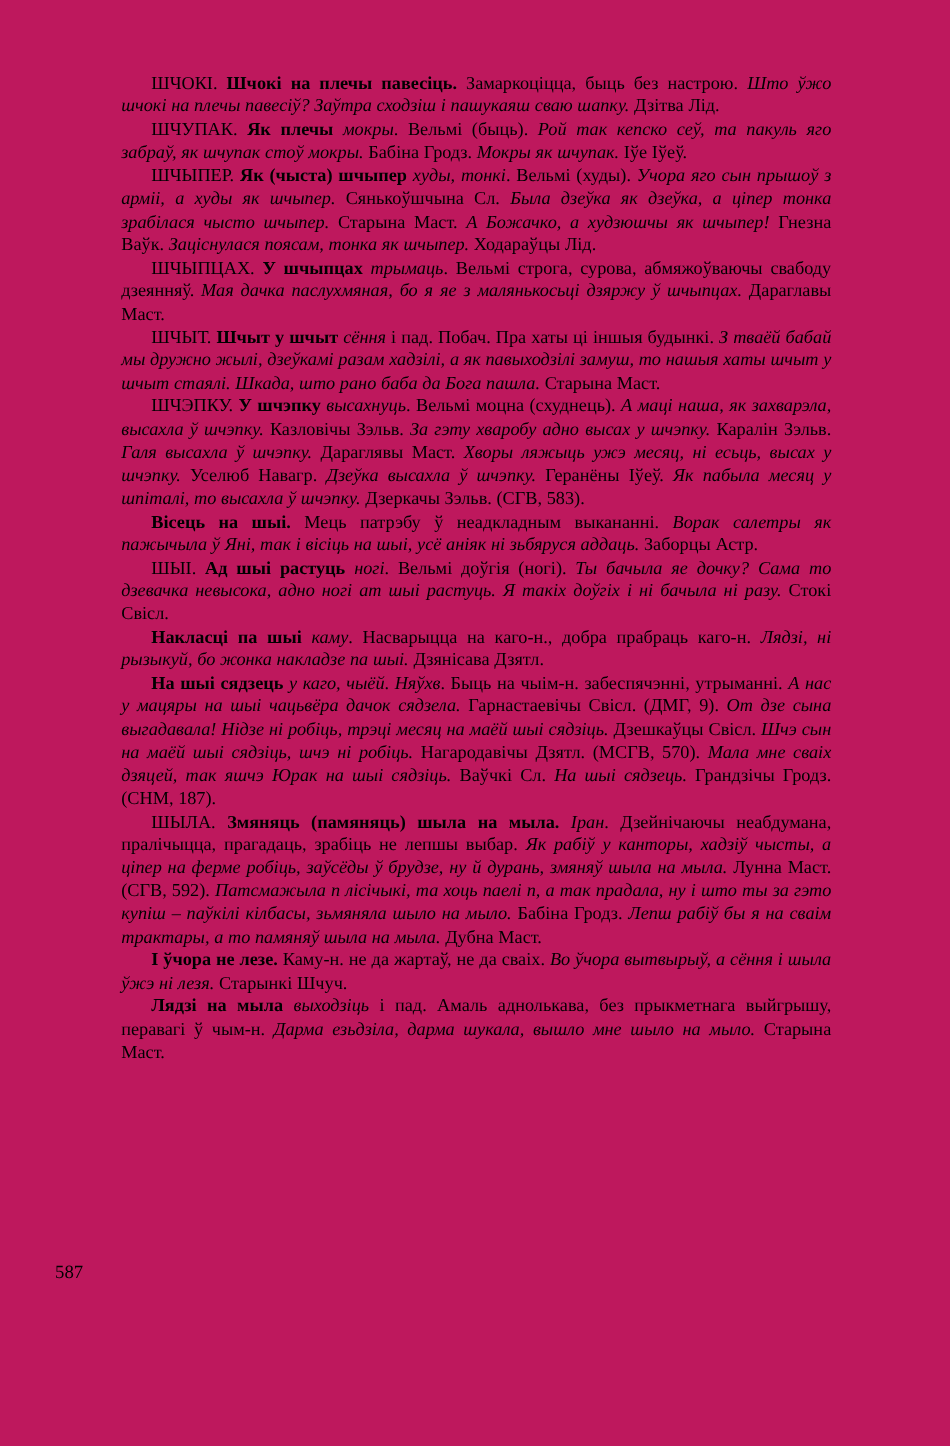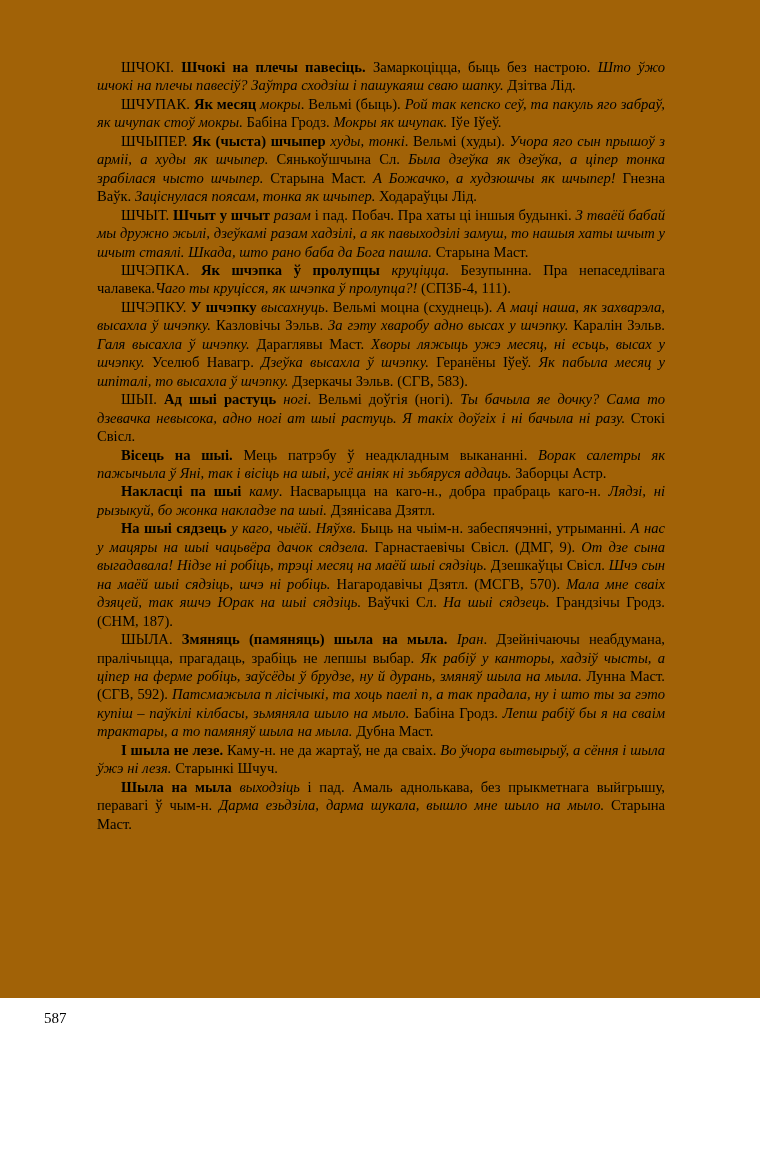--- a/index.html
+++ b/index.html
@@ -10,22 +10,22 @@
   body {
     width: 760px;
     height: 1157px;
     font-family: "Liberation Serif", "DejaVu Serif", serif;
     color: #000000;
     overflow: hidden;
   }
   .page {
     position: relative;
     width: 760px;
-    height: 998px;
-    background: #a16207;
+    height: 1157px;
+    background: #be185d;
     box-sizing: border-box;
   }
   .content {
     position: absolute;
     left: 97px;
     top: 58px;
     width: 568px;
   }
   p.entry {
     margin: 0;
@@ -50,27 +50,27 @@
     font-family: "Liberation Serif", "DejaVu Serif", serif;
     margin-left: 44px;
   }
 </style>
 </head>
 <body>
 
 <div class="page">
   <div class="content" id="content">
       <p class="entry"><span class="hw">ШЧОКІ.</span> <b>Шчокі на плечы павесіць.</b><span> Замаркоціцца, быць без настрою. </span><i>Што ўжо шчокі на плечы павесіў? Заўтра сходзіш і пашукаяш сваю шапку.</i><span> Дзітва Лід.</span></p>
-      <p class="entry"><span class="hw">ШЧУПАК.</span> <b>Як месяц</b><i> мокры</i><span>. Вельмі (быць). </span><i>Рой так кепско сеў, та пакуль яго забраў, як шчупак стоў мокры.</i><span> Бабіна Гродз. </span><i>Мокры як шчупак.</i><span> Іўе Іўеў.</span></p>
+      <p class="entry"><span class="hw">ШЧУПАК.</span> <b>Як плечы</b><i> мокры</i><span>. Вельмі (быць). </span><i>Рой так кепско сеў, та пакуль яго забраў, як шчупак стоў мокры.</i><span> Бабіна Гродз. </span><i>Мокры як шчупак.</i><span> Іўе Іўеў.</span></p>
       <p class="entry"><span class="hw">ШЧЫПЕР.</span> <b>Як (чыста) шчыпер</b><i> худы, тонкі</i><span>. Вельмі (худы). </span><i>Учора яго сын прышоў з арміі, а худы як шчыпер.</i><span> Сянькоўшчына Сл. </span><i>Была дзеўка як дзеўка, а ціпер тонка зрабілася чысто шчыпер.</i><span> Старына Маст. </span><i>А Божачко, а худзюшчы як шчыпер!</i><span> Гнезна Ваўк. </span><i>Заціснулася поясам, тонка як шчыпер.</i><span> Ходараўцы Лід.</span></p>
-      <p class="entry"><span class="hw">ШЧЫТ.</span> <b>Шчыт у шчыт</b><i> разам</i><span> і пад. Побач. Пра хаты ці іншыя будынкі. </span><i>З тваёй бабай мы дружно жылі, дзеўкамі разам хадзілі, а як павыходзілі замуш, то нашыя хаты шчыт у шчыт стаялі. Шкада, што рано баба да Бога пашла.</i><span> Старына Маст.</span></p>
-      <p class="entry"><span class="hw">ШЧЭПКА.</span> <b>Як шчэпка ў пролупцы</b><i> круціцца</i><span>. Безупынна. Пра непаседлівага чалавека.</span><i>Чаго ты круцісся, як шчэпка ў пролупца?!</i><span> (СПЗБ-4, 111).</span></p>
+      <p class="entry"><span class="hw">ШЧЫПЦАХ.</span> <b>У шчыпцах</b><i> трымаць</i><span>. Вельмі строга, сурова, абмяжоўваючы свабоду дзеянняў. </span><i>Мая дачка паслухмяная, бо я яе з малянькосьці дзяржу ў шчыпцах.</i><span> Дараглавы Маст.</span></p>
+      <p class="entry"><span class="hw">ШЧЫТ.</span> <b>Шчыт у шчыт</b><i> сёння</i><span> і пад. Побач. Пра хаты ці іншыя будынкі. </span><i>З тваёй бабай мы дружно жылі, дзеўкамі разам хадзілі, а як павыходзілі замуш, то нашыя хаты шчыт у шчыт стаялі. Шкада, што рано баба да Бога пашла.</i><span> Старына Маст.</span></p>
       <p class="entry"><span class="hw">ШЧЭПКУ.</span> <b>У шчэпку</b><i> высахнуць</i><span>. Вельмі моцна (схуднець). </span><i>А маці наша, як захварэла, высахла ў шчэпку.</i><span> Казловічы Зэльв. </span><i>За гэту хваробу адно высах у шчэпку.</i><span> Каралін Зэльв. </span><i>Галя высахла ў шчэпку.</i><span> Дараглявы Маст. </span><i>Хворы ляжыць ужэ месяц, ні есьць, высах у шчэпку.</i><span> Уселюб Навагр. </span><i>Дзеўка высахла ў шчэпку.</i><span> Геранёны Іўеў. </span><i>Як пабыла месяц у шпіталі, то высахла ў шчэпку.</i><span> Дзеркачы Зэльв. (СГВ, 583).</span></p>
+      <p class="entry"><b>Вісець на шыі.</b><span> Мець патрэбу ў неадкладным выкананні. </span><i>Ворак салетры як пажычыла ў Яні, так і вісіць на шыі, усё аніяк ні зьбяруся аддаць.</i><span> Заборцы Астр.</span></p>
       <p class="entry"><span class="hw">ШЫІ.</span> <b>Ад шыі растуць</b><i> ногі</i><span>. Вельмі доўгія (ногі). </span><i>Ты бачыла яе дочку? Сама то дзевачка невысока, адно ногі ат шыі растуць. Я такіх доўгіх і ні бачыла ні разу.</i><span> Стокі Свісл.</span></p>
-      <p class="entry"><b>Вісець на шыі.</b><span> Мець патрэбу ў неадкладным выкананні. </span><i>Ворак салетры як пажычыла ў Яні, так і вісіць на шыі, усё аніяк ні зьбяруся аддаць.</i><span> Заборцы Астр.</span></p>
       <p class="entry"><b>Накласці па шыі</b><i> каму</i><span>. Насварыцца на каго-н., добра прабраць каго-н. </span><i>Лядзі, ні рызыкуй, бо жонка накладзе па шыі.</i><span> Дзянісава Дзятл.</span></p>
       <p class="entry"><b>На шыі сядзець</b><i> у каго, чыёй</i><span>. </span><i>Няўхв</i><span>. Быць на чыім-н. забеспячэнні, утрыманні. </span><i>А нас у мацяры на шыі чацьвёра дачок сядзела.</i><span> Гарнастаевічы Свісл. (ДМГ, 9). </span><i>От дзе сына выгадавала! Нідзе ні робіць, трэці месяц на маёй шыі сядзіць.</i><span> Дзешкаўцы Свісл. </span><i>Шчэ сын на маёй шыі сядзіць, шчэ ні робіць.</i><span> Нагародавічы Дзятл. (МСГВ, 570). </span><i>Мала мне сваіх дзяцей, так яшчэ Юрак на шыі сядзіць.</i><span> Ваўчкі Сл. </span><i>На шыі сядзець.</i><span> Грандзічы Гродз. (СНМ, 187).</span></p>
       <p class="entry"><span class="hw">ШЫЛА.</span> <b>Змяняць (памяняць) шыла на мыла.</b><span> </span><i>Іран</i><span>. Дзейнічаючы неабдумана, пралічыцца, прагадаць, зрабіць не лепшы выбар. </span><i>Як рабіў у канторы, хадзіў чысты, а ціпер на ферме робіць, заўсёды ў брудзе, ну й дурань, змяняў шыла на мыла.</i><span> Лунна Маст. (СГВ, 592). </span><i>Патсмажыла п лісічыкі, та хоць паелі п, а так прадала, ну і што ты за гэто купіш – паўкілі кілбасы, зьмяняла шыло на мыло.</i><span> Бабіна Гродз. </span><i>Лепш рабіў бы я на сваім трактары, а то памяняў шыла на мыла.</i><span> Дубна Маст.</span></p>
-      <p class="entry"><b>І шыла не лезе.</b><span> Каму-н. не да жартаў, не да сваіх. </span><i>Во ўчора вытвырыў, а сёння і шыла ўжэ ні лезя.</i><span> Старынкі Шчуч.</span></p>
-      <p class="entry"><b>Шыла на мыла</b><i> выходзіць</i><span> і пад. Амаль аднолькава, без прыкметнага выйгрышу, перавагі ў чым-н. </span><i>Дарма езьдзіла, дарма шукала, вышло мне шыло на мыло.</i><span> Старына Маст.</span></p>
+      <p class="entry"><b>І ўчора не лезе.</b><span> Каму-н. не да жартаў, не да сваіх. </span><i>Во ўчора вытвырыў, а сёння і шыла ўжэ ні лезя.</i><span> Старынкі Шчуч.</span></p>
+      <p class="entry"><b>Лядзі на мыла</b><i> выходзіць</i><span> і пад. Амаль аднолькава, без прыкметнага выйгрышу, перавагі ў чым-н. </span><i>Дарма езьдзіла, дарма шукала, вышло мне шыло на мыло.</i><span> Старына Маст.</span></p>
     </div>
   <div class="pageno">587</div>
 </div>
 
 </body></html>

